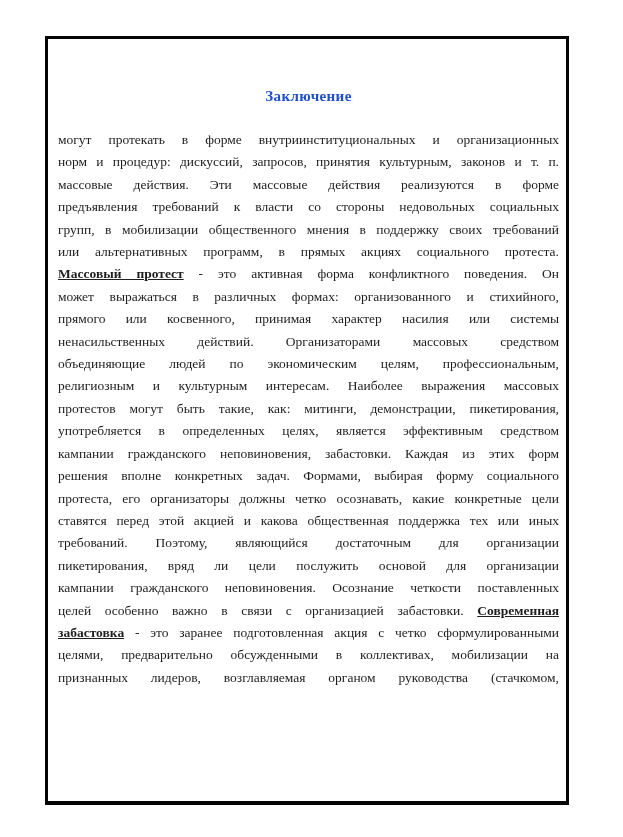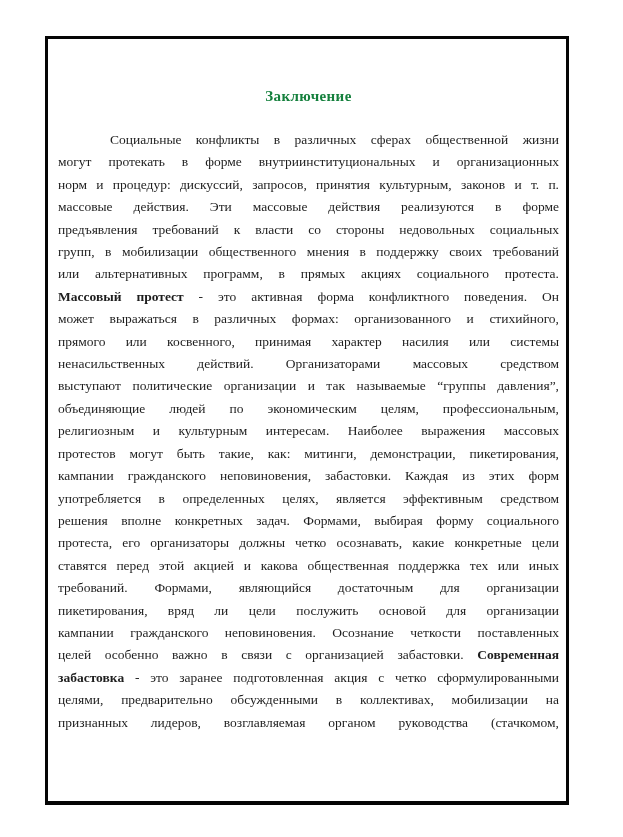--- a/index.html
+++ b/index.html
@@ -35,70 +35,69 @@
     left: 10px;
     right: 7px;
     top: 0;
   }
   .title {
     margin: 49px 0 0 0;
     text-align: center;
     font-weight: 700;
     font-size: 15px;
     line-height: 17px;
-    color: #15803d;
+    color: #1d4ed8;
     letter-spacing: 0.4px;
   }
   .lines {
     margin-top: 24px;
   }
   .text-line {
     font-size: 13.5px;
     line-height: 22.4px;
     color: #1e1e1e;
     text-align: justify;
     text-align-last: justify;
     word-spacing: -1.5px;
   }
   .text-line.first {
     text-indent: 52px;
   }
   .bold {
     font-weight: 700;
+    text-decoration: underline;
   }
 </style>
 </head>
 <body>
 
 <div class="page">
   <div class="frame">
     <div class="content">
       <h1 class="title">Заключение</h1>
       <div class="lines">
-          <div class="text-line first"><span>Социальные конфликты в различных сферах общественной жизни</span></div>
           <div class="text-line"><span>могут протекать в форме внутриинституциональных и организационных</span></div>
           <div class="text-line"><span>норм и процедур: дискуссий, запросов, принятия культурным, законов и т. п.</span></div>
           <div class="text-line"><span>массовые действия. Эти массовые действия реализуются в форме</span></div>
           <div class="text-line"><span>предъявления требований к власти со стороны недовольных социальных</span></div>
           <div class="text-line"><span>групп, в мобилизации общественного мнения в поддержку своих требований</span></div>
           <div class="text-line"><span>или альтернативных программ, в прямых акциях социального протеста.</span></div>
           <div class="text-line"><span class="bold">Массовый протест</span><span> - это активная форма конфликтного поведения. Он</span></div>
           <div class="text-line"><span>может выражаться в различных формах: организованного и стихийного,</span></div>
           <div class="text-line"><span>прямого или косвенного, принимая характер насилия или системы</span></div>
           <div class="text-line"><span>ненасильственных действий. Организаторами массовых средством</span></div>
-          <div class="text-line"><span>выступают политические организации и так называемые “группы давления”,</span></div>
           <div class="text-line"><span>объединяющие людей по экономическим целям, профессиональным,</span></div>
           <div class="text-line"><span>религиозным и культурным интересам. Наиболее выражения массовых</span></div>
           <div class="text-line"><span>протестов могут быть такие, как: митинги, демонстрации, пикетирования,</span></div>
+          <div class="text-line"><span>употребляется в определенных целях, является эффективным средством</span></div>
           <div class="text-line"><span>кампании гражданского неповиновения, забастовки. Каждая из этих форм</span></div>
-          <div class="text-line"><span>употребляется в определенных целях, является эффективным средством</span></div>
           <div class="text-line"><span>решения вполне конкретных задач. Формами, выбирая форму социального</span></div>
           <div class="text-line"><span>протеста, его организаторы должны четко осознавать, какие конкретные цели</span></div>
           <div class="text-line"><span>ставятся перед этой акцией и какова общественная поддержка тех или иных</span></div>
-          <div class="text-line"><span>требований. Формами, являющийся достаточным для организации</span></div>
+          <div class="text-line"><span>требований. Поэтому, являющийся достаточным для организации</span></div>
           <div class="text-line"><span>пикетирования, вряд ли цели послужить основой для организации</span></div>
           <div class="text-line"><span>кампании гражданского неповиновения. Осознание четкости поставленных</span></div>
           <div class="text-line"><span>целей особенно важно в связи с организацией забастовки. </span><span class="bold">Современная</span></div>
           <div class="text-line"><span class="bold">забастовка</span><span> - это заранее подготовленная акция с четко сформулированными</span></div>
           <div class="text-line"><span>целями, предварительно обсужденными в коллективах, мобилизации на</span></div>
           <div class="text-line"><span>признанных лидеров, возглавляемая органом руководства (стачкомом,</span></div>
         </div>
     </div>
   </div>
 </div>

